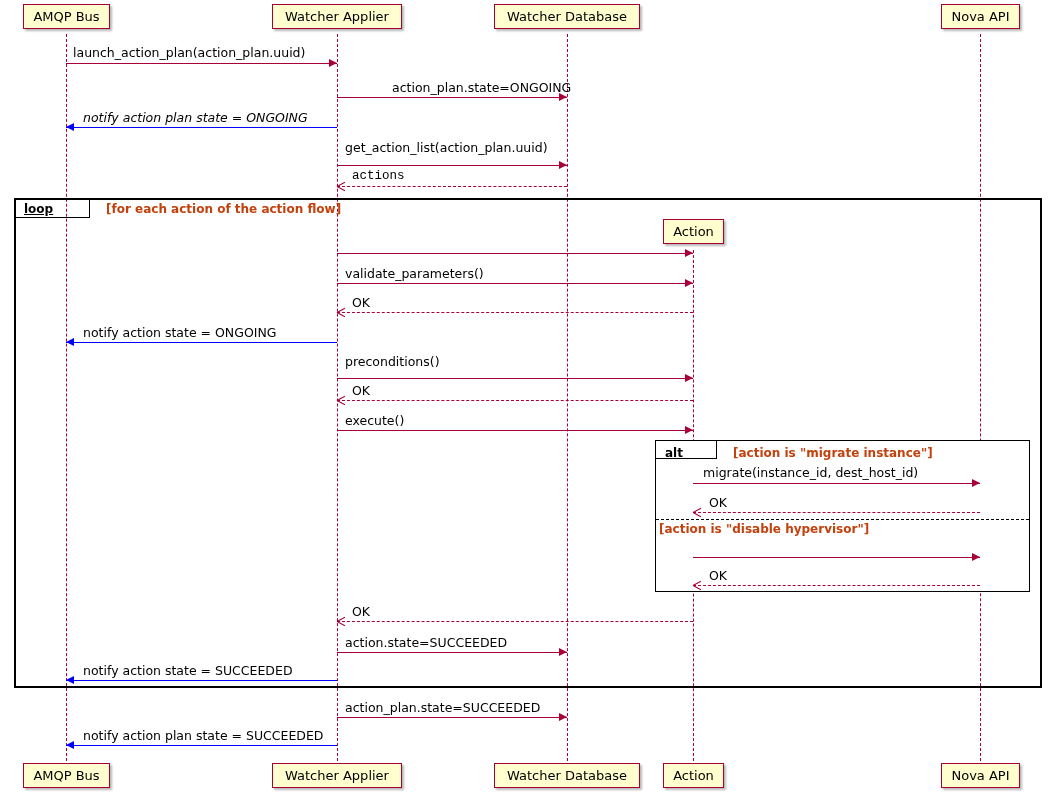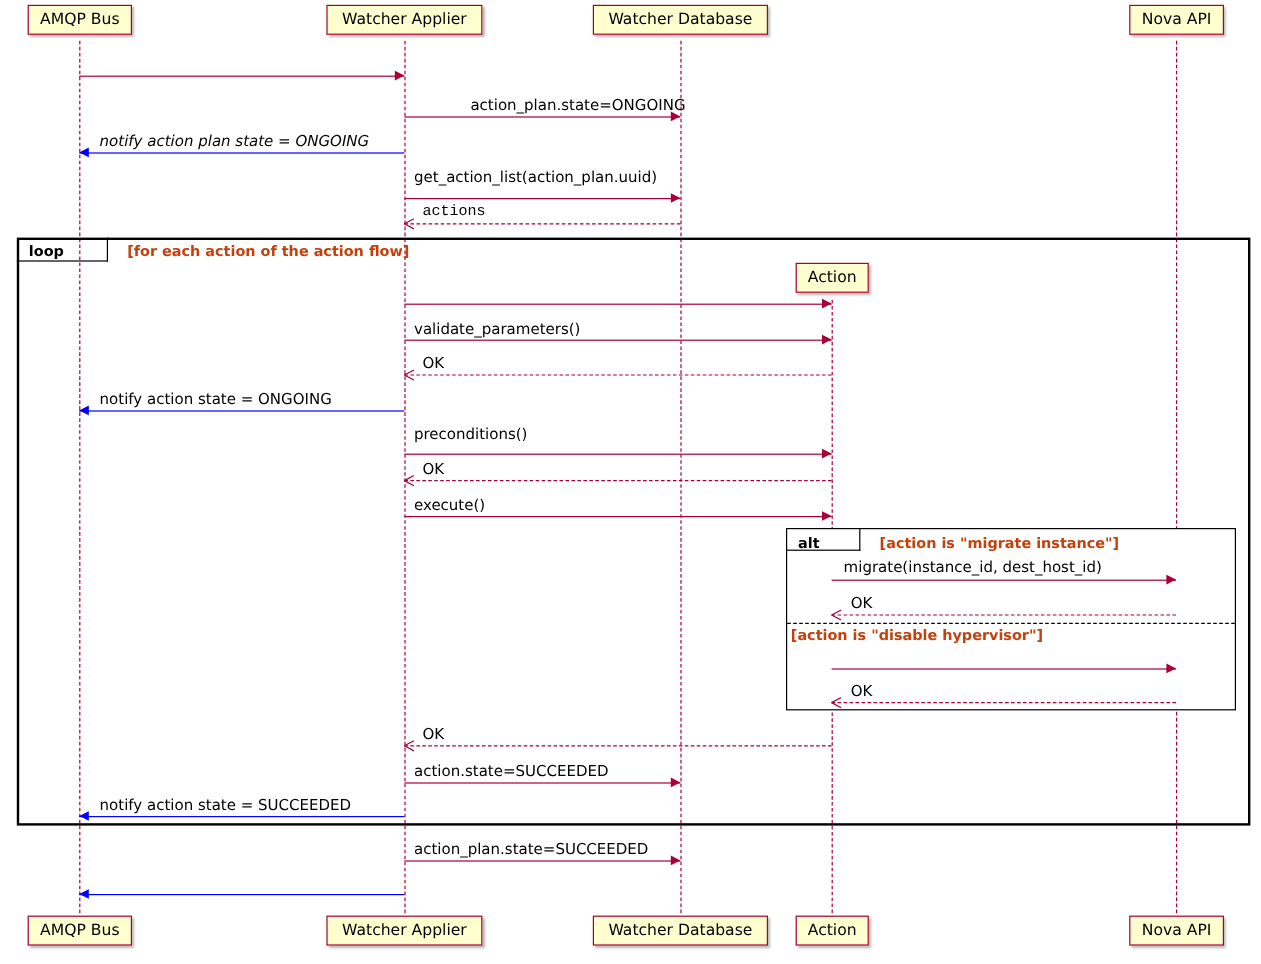--- a/index.html
+++ b/index.html
@@ -26,21 +26,21 @@
   }
   .ah-open-left::before{transform:rotate(28deg);transform-origin:left center;}
   .ah-open-left::after{transform:rotate(-28deg);transform-origin:left center;}
 
   .mlabel{position:absolute;font-size:12.5px;color:#000;white-space:pre;line-height:15px;}
 
   .frame{position:absolute;border:2px solid #000;background:transparent;box-sizing:border-box;}
   .frame.alt{border-width:1px;background:#fff;}
   .frame-tab{position:absolute;border-right:1.5px solid #000;border-bottom:1.5px solid #000;
     box-sizing:border-box;}
-  .frame-label{position:absolute;font-size:12px;font-weight:bold;color:#000;white-space:nowrap;}
+  .frame-label{position:absolute;font-size:12px;font-weight:bold;color:#000;white-space:nowrap;text-decoration:underline;}
   .frame-guard{position:absolute;font-size:12px;font-weight:bold;color:#c2410c;white-space:nowrap;}
   .divider{position:absolute;height:0;border-top:1px dashed #000;}
 </style>
 </head>
 <body>
 
 <div id="canvas">
 
   <div class="lifeline" style="left:66px;  top:34px; height:727px;"></div>
   <div class="lifeline" style="left:337px; top:34px; height:727px;"></div>
@@ -88,20 +88,21 @@
   </div>
   <div class="participant" style="left:663px; top:763px; width:61px;">
     <span>Action</span>
   </div>
   <div class="participant" style="left:941px; top:763px; width:79px;">
     <span>Nova API</span>
   </div>
 
   <div class="msg" style="left:66px; top:63px; width:271px;"></div>
   <div class="arrowhead ah-right" style="left:329px; top:59px;"></div>
+  <div class="mlabel" style="left:73px; top:45px;">launch_action_plan(action_plan.uuid)</div>
 
   <div class="msg" style="left:337px; top:97px; width:230px;"></div>
   <div class="arrowhead ah-right" style="left:559px; top:93px;"></div>
   <div class="mlabel" style="left:345px; top:80px;margin-left:47px;">action_plan.state=ONGOING</div>
 
   <div class="msg blue" style="left:66px; top:127px; width:271px;"></div>
   <div class="arrowhead ah-left blue" style="left:66px; top:123px;"></div>
   <div class="mlabel" style="left:83px; top:110px;font-style:italic;">notify action plan state = ONGOING</div>
 
   <div class="msg" style="left:337px; top:165px; width:230px;"></div>
@@ -165,14 +166,15 @@
   <div class="msg blue" style="left:66px; top:680px; width:271px;"></div>
   <div class="arrowhead ah-left blue" style="left:66px; top:676px;"></div>
   <div class="mlabel" style="left:83px; top:663px;">notify action state = SUCCEEDED</div>
 
   <div class="msg" style="left:337px; top:717px; width:230px;"></div>
   <div class="arrowhead ah-right" style="left:559px; top:713px;"></div>
   <div class="mlabel" style="left:345px; top:700px;text-align:right;">action_plan.state=SUCCEEDED</div>
 
   <div class="msg blue" style="left:66px; top:745px; width:271px;"></div>
   <div class="arrowhead ah-left blue" style="left:66px; top:741px;"></div>
+  <div class="mlabel" style="left:83px; top:728px;">notify action plan state = SUCCEEDED</div>
 
 </div>
 
 </body></html>

